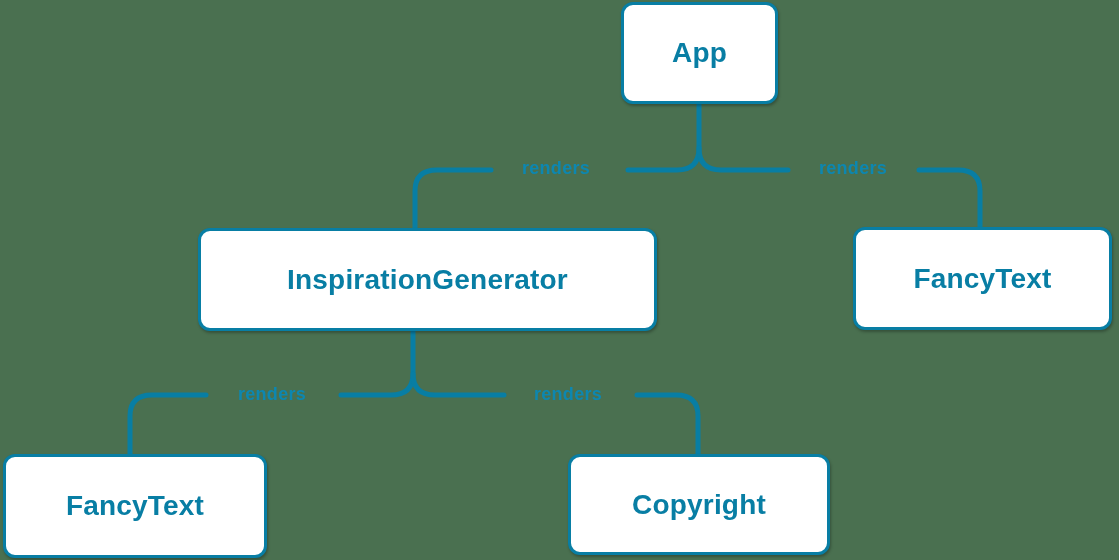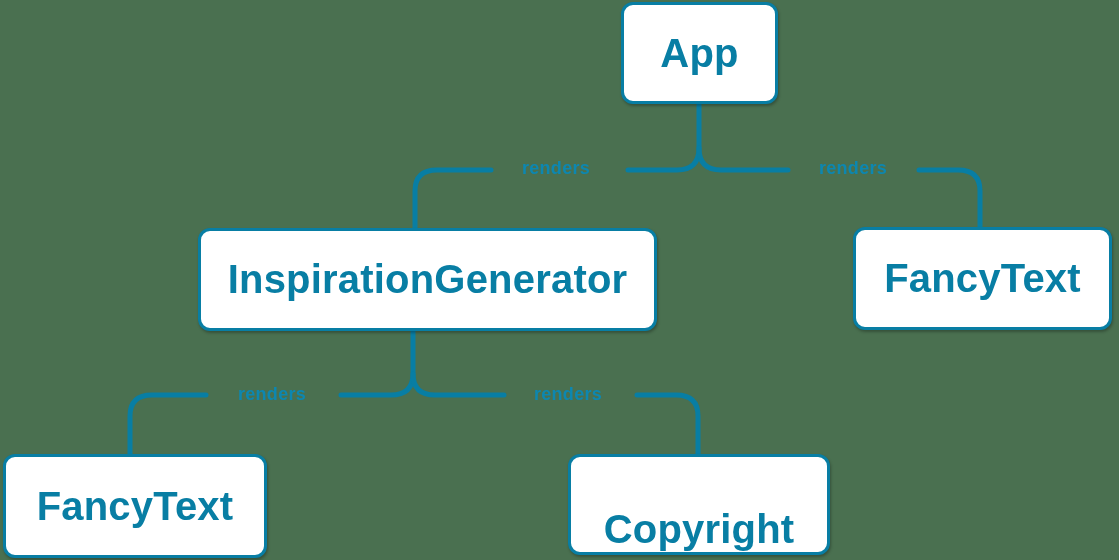--- a/index.html
+++ b/index.html
@@ -40,30 +40,30 @@
   .node {
     position: absolute;
     display: flex;
     align-items: center;
     justify-content: center;
     background: var(--node-background);
     border: 3.5px solid var(--node-border-color);
     border-radius: 12px;
     box-shadow: 1px 2px 3px rgba(0, 0, 0, 0.28);
     color: var(--node-text-color);
-    font-size: 40px;
+    font-size: 28px;
     font-weight: 600;
     letter-spacing: 0.2px;
     white-space: nowrap;
   }
   .node-app            { left: 621px; top: 2px;   width: 157px; height: 102px; }
   .node-ig             { left: 198px; top: 228px; width: 459px; height: 103px; }
   .node-fancy-top      { left: 853px; top: 227px; width: 259px; height: 103px; }
   .node-fancy-bottom   { left: 3px;   top: 454px; width: 264px; height: 104px; }
-  .node-copyright      { left: 568px; top: 454px; width: 262px; height: 101px; align-items: flex-end; }
+  .node-copyright      { left: 568px; top: 454px; width: 262px; height: 101px; }
   .edge-label {
     position: absolute;
     transform: translate(-50%, -50%);
     color: var(--edge-label-color);
     font-size: 18px;
     font-weight: 700;
     letter-spacing: 0.3px;
     white-space: nowrap;
   }
   .edge-label-1 { left: 556px; top: 168px; }

